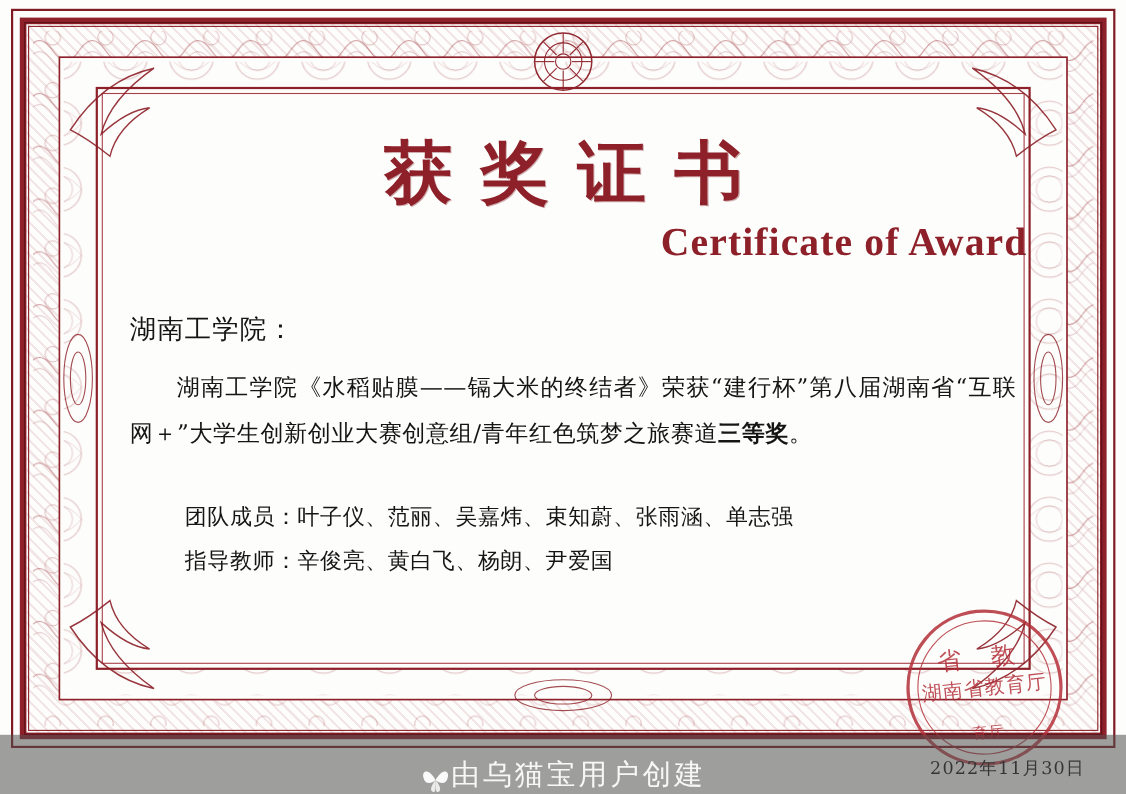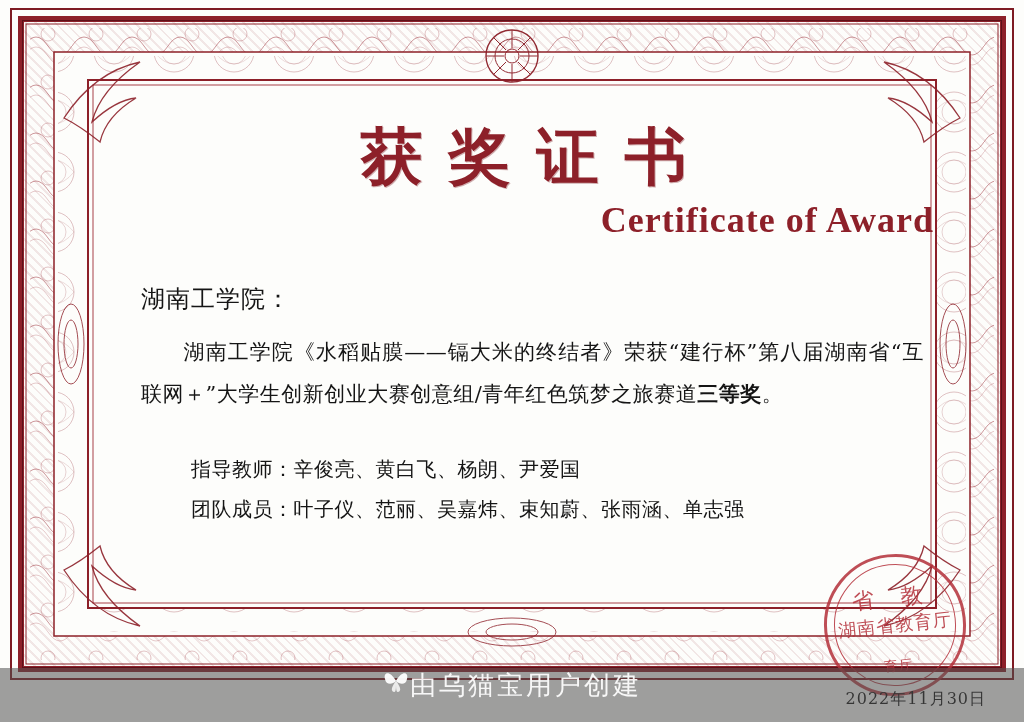--- a/index.html
+++ b/index.html
@@ -65,21 +65,20 @@
     height: 100%;
   }
 
   
   .content {
     position: absolute;
     left: 90px;
     top: 110px;
     right: 90px;
     bottom: 100px;
-    padding-left: 23px;
   }
 
   .title-cn {
     text-align: center;
     color: #8d2029;
     font-family: "DejaVu Serif", serif;
     font-size: 62px;
     font-weight: bold;
     letter-spacing: 26px;
     text-indent: 26px;
@@ -196,21 +195,21 @@
 
   
   .watermark-bar {
     position: absolute;
     left: 0;
     bottom: 0;
     width: 1024px;
     height: 54px;
     background: rgba(80,80,80,0.55);
     display: flex;
-    align-items: flex-start;
+    align-items: flex-end;
     justify-content: center;
   }
   .watermark-text {
     color: rgba(255,255,255,0.92);
     font-size: 26px;
     font-family: "DejaVu Sans", sans-serif;
     letter-spacing: 3px;
   }
   .watermark-logo {
     width: 28px;
@@ -290,24 +289,24 @@
 
     <div class="body-text">
       <div class="salutation">湖南工学院：</div>
       <div class="paragraph">
         <span class="indent"></span><span>湖南工学院《水稻贴膜——镉大米的终结者》荣获“建行杯”第八届湖南省“互联网＋”大学生创新创业大赛创意组/青年红色筑梦之旅赛道</span><span class="award-level">三等奖</span><span>。</span>
       </div>
     </div>
 
     <div class="members">
       <div>
-        <span>指导教师：</span><span>辛俊亮、黄白飞、杨朗、尹爱国</span>
+        <span>团队成员：</span><span>叶子仪、范丽、吴嘉炜、束知蔚、张雨涵、单志强</span>
       </div>
       <div>
-        <span>团队成员：</span><span>叶子仪、范丽、吴嘉炜、束知蔚、张雨涵、单志强</span>
+        <span>指导教师：</span><span>辛俊亮、黄白飞、杨朗、尹爱国</span>
       </div>
     </div>
   </div>
 
   <div class="seal">
     <div class="seal-inner"></div>
     <div class="seal-star">省 教</div>
     <div class="seal-text">湖南省教育厅</div>
     <div class="seal-sub">育厅</div>
   </div>

